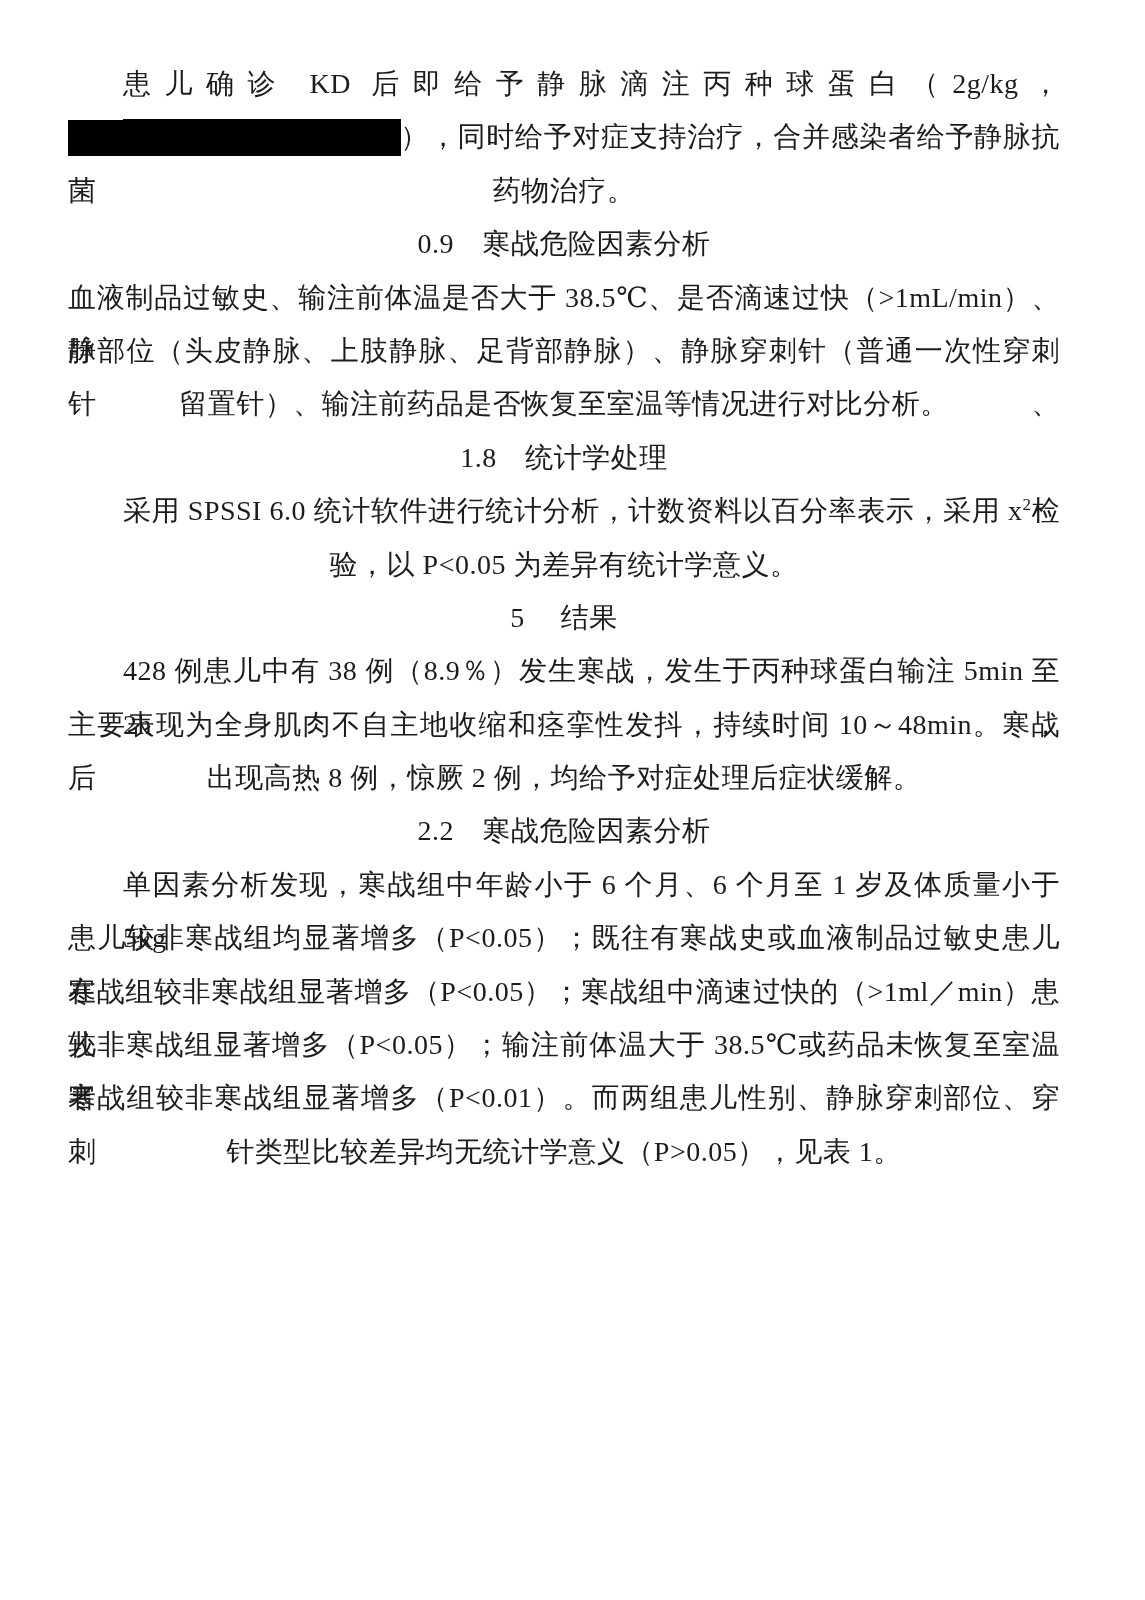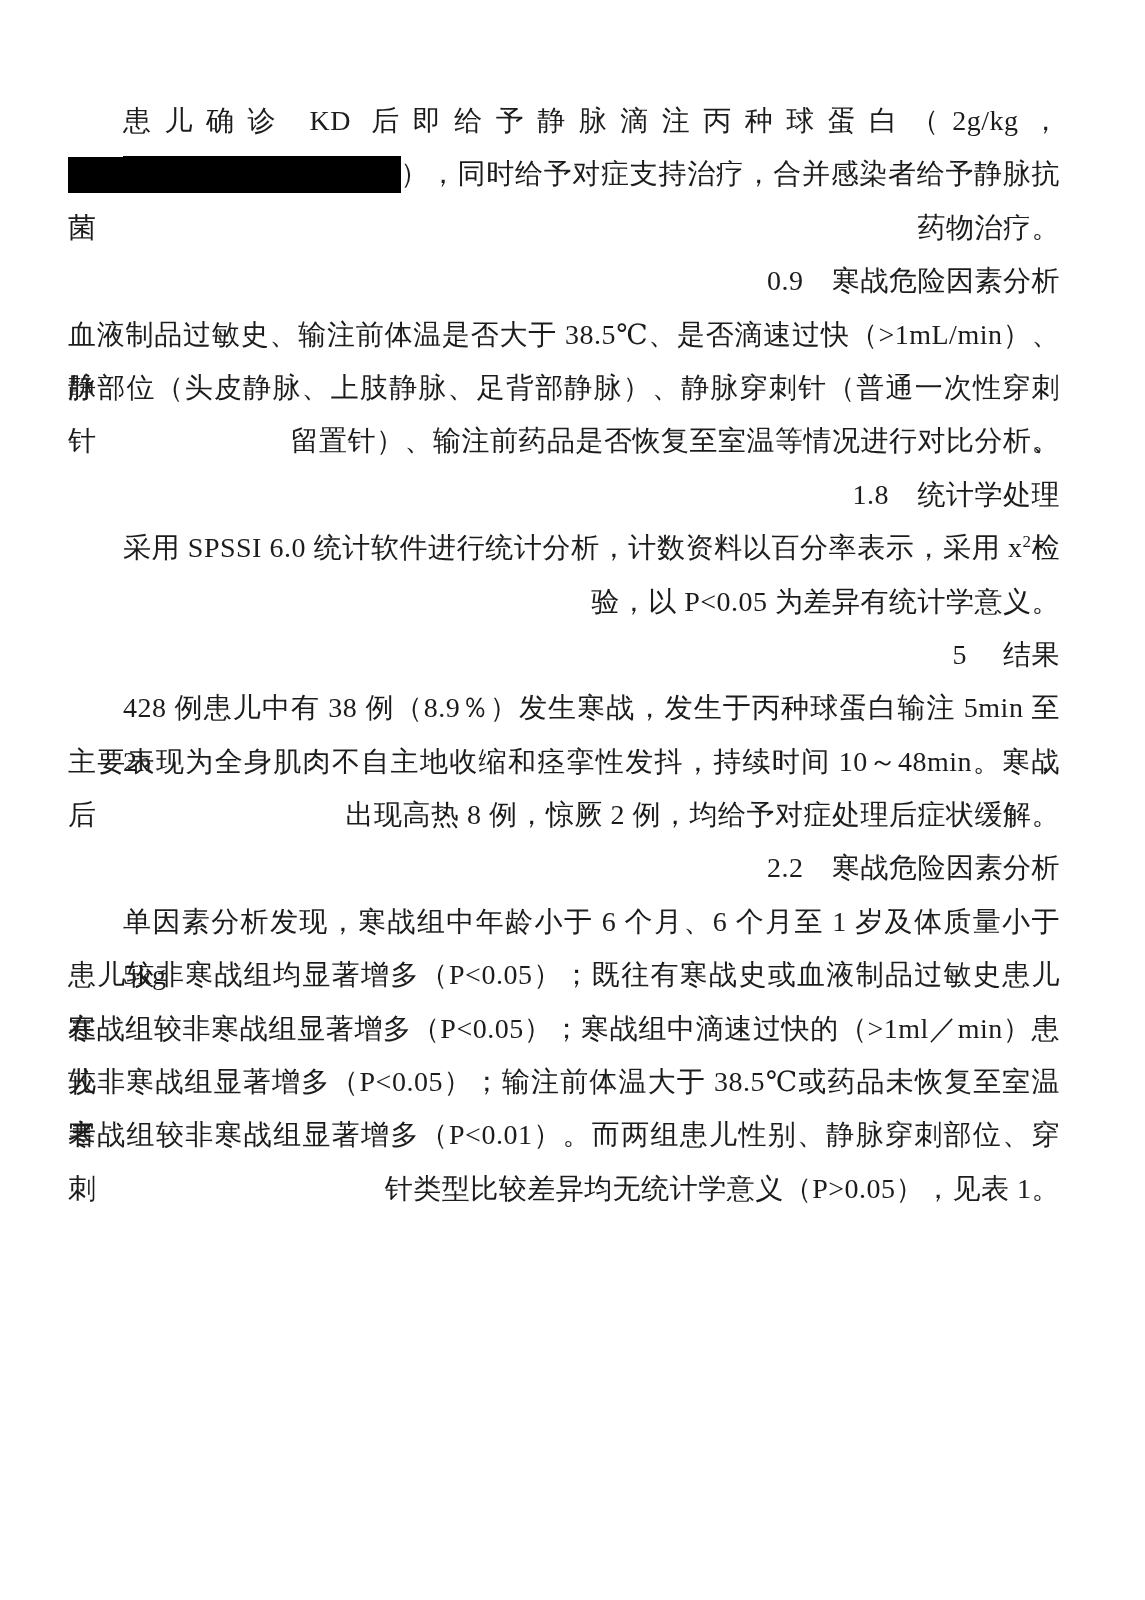--- a/index.html
+++ b/index.html
@@ -12,28 +12,28 @@
     width: 1145px;
     height: 1600px;
     background: #ffffff;
     overflow: hidden;
     font-family: "Liberation Serif", "DejaVu Serif", serif;
     color: #1c1c1c;
   }
   .doc {
     box-sizing: border-box;
     width: 100%;
-    padding: 94px 85px 0 68px;
+    padding: 57px 85px 0 68px;
   }
   .line {
     font-size: 28px;
     line-height: 53.4px;
     height: 53.4px;
     white-space: nowrap;
-    text-align: right;
+    text-align: center;
     letter-spacing: 0.5px;
   }
   .line.justify {
     white-space: normal;
     text-align: justify;
     text-align-last: justify;
     text-justify: inter-character;
   }
   .line.indent {
     padding-left: 55px;

